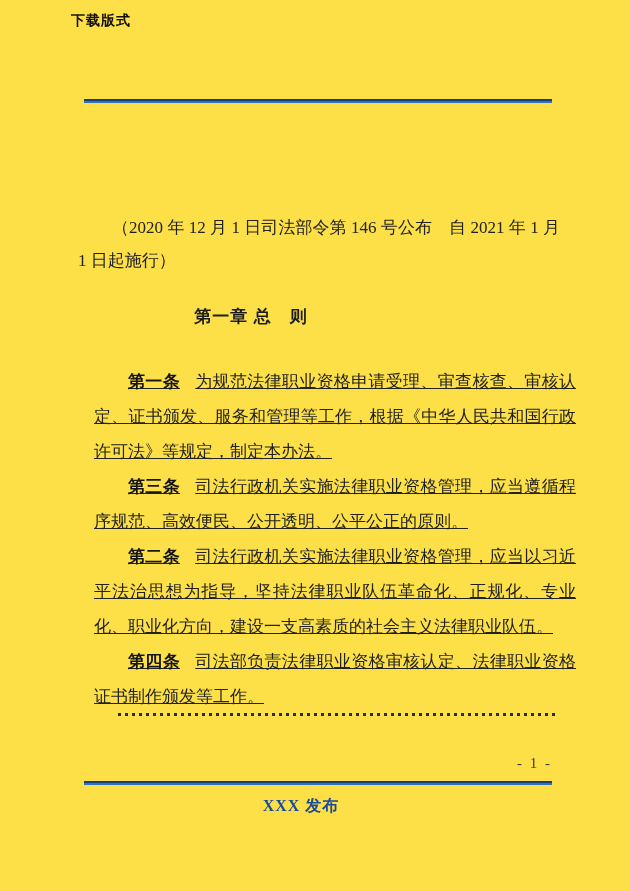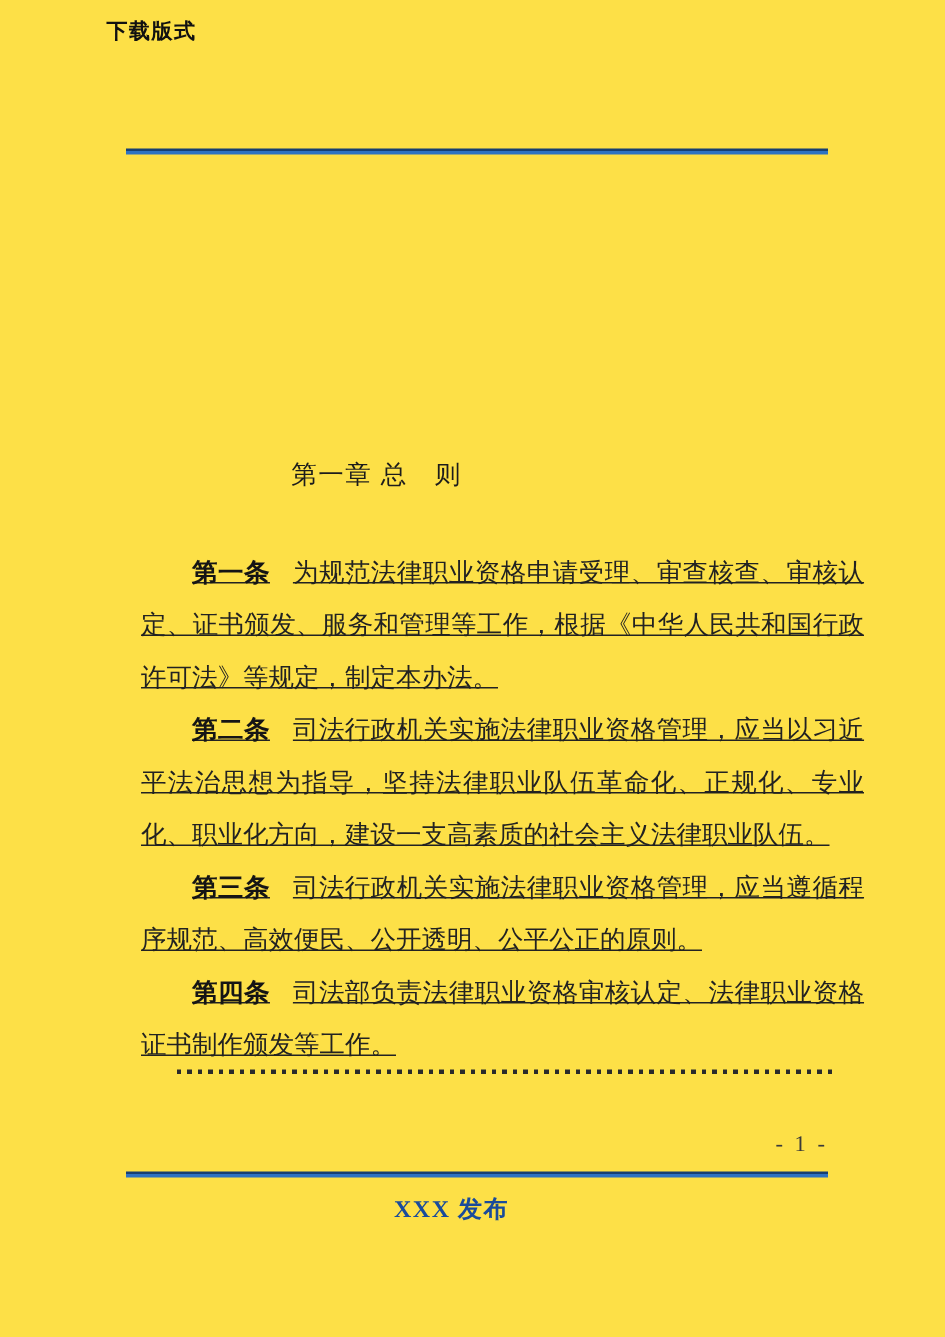--- a/index.html
+++ b/index.html
@@ -42,21 +42,21 @@
   }
   .doc-promulgation {
     position:absolute; top:211px; left:78px; width:482px;
     font-size:17px; line-height:33px;
     text-indent:2em; text-align:justify;
     color:#222;
   }
   .chapter-heading {
     position:absolute; top:305px; left:0; width:502px;
     text-align:center;
-    font-size:17px; font-weight:normal; color:#1c1c1c;
+    font-size:17px; font-weight:bold; color:#1c1c1c;
     font-family:"Liberation Sans","DejaVu Sans",sans-serif;
     letter-spacing:1px;
   }
   .articles {
     position:absolute; top:364px; left:94px; width:482px;
     font-size:17px; line-height:35px;
     text-align:justify; color:#222;text-decoration:underline;
   }
   .articles p.article { margin:0; text-indent:2em; }
   .art-num {
@@ -84,32 +84,33 @@
 </head>
 <body>
 
 <div class="page">
 
   <a class="download-link">下载版式</a>
 
   <div class="rule header-rule"></div>
 
 
+  <div class="doc-promulgation">（2020 年 12 月 1 日司法部令第 146 号公布　自 2021 年 1 月 1 日起施行）</div>
 
   <div class="chapter-heading">第一章 总　则</div>
 
   <div class="articles">
     <p class="article">
       <span class="art-num">第一条</span><span class="art-text">为规范法律职业资格申请受理、审查核查、审核认定、证书颁发、服务和管理等工作，根据《中华人民共和国行政许可法》等规定，制定本办法。</span>
     </p>
     <p class="article">
-      <span class="art-num">第二条</span><span class="art-text">司法行政机关实施法律职业资格管理，应当以习近平法治思想为指导，坚持法律职业队伍革命化、正规化、专业化、职业化方向，建设一支高素质的社会主义法律职业队伍。</span>
+      <span class="art-num">第三条</span><span class="art-text">司法行政机关实施法律职业资格管理，应当遵循程序规范、高效便民、公开透明、公平公正的原则。</span>
     </p>
     <p class="article">
-      <span class="art-num">第三条</span><span class="art-text">司法行政机关实施法律职业资格管理，应当遵循程序规范、高效便民、公开透明、公平公正的原则。</span>
+      <span class="art-num">第二条</span><span class="art-text">司法行政机关实施法律职业资格管理，应当以习近平法治思想为指导，坚持法律职业队伍革命化、正规化、专业化、职业化方向，建设一支高素质的社会主义法律职业队伍。</span>
     </p>
     <p class="article">
       <span class="art-num">第四条</span><span class="art-text">司法部负责法律职业资格审核认定、法律职业资格证书制作颁发等工作。</span>
     </p>
   </div>
 
   <div class="dotted-line"></div>
 
   <div class="page-number">- 1 -</div>
 

